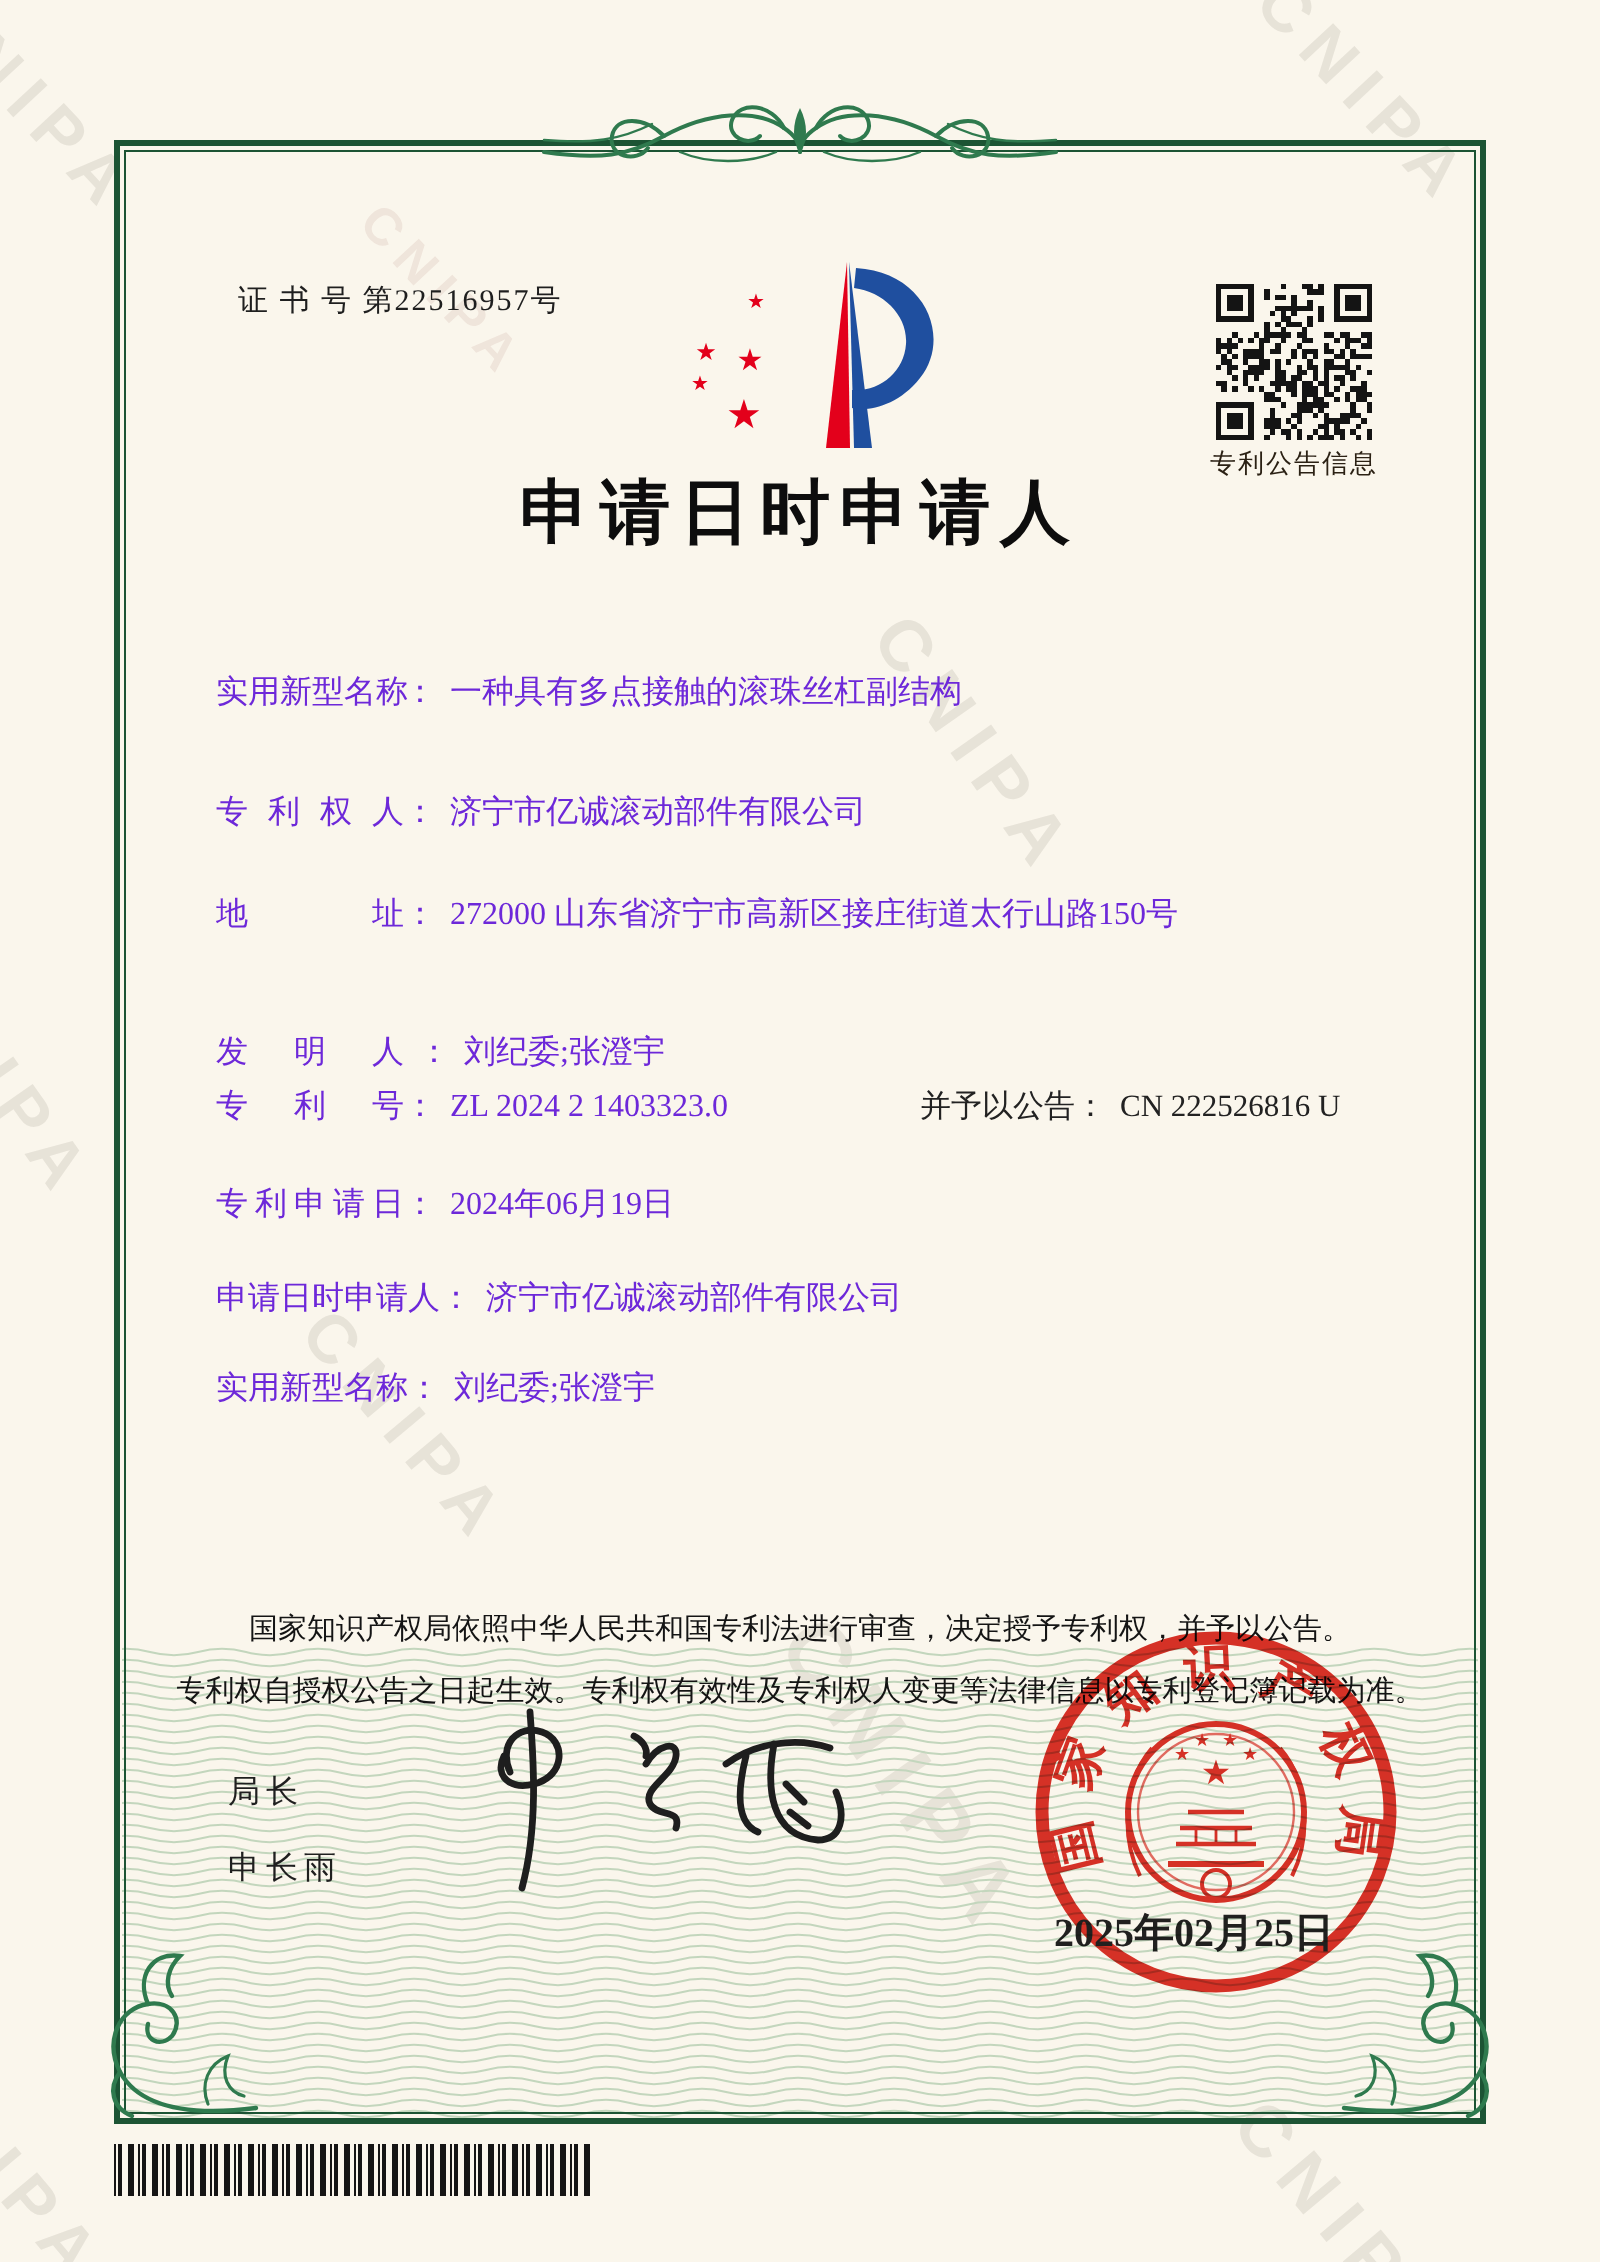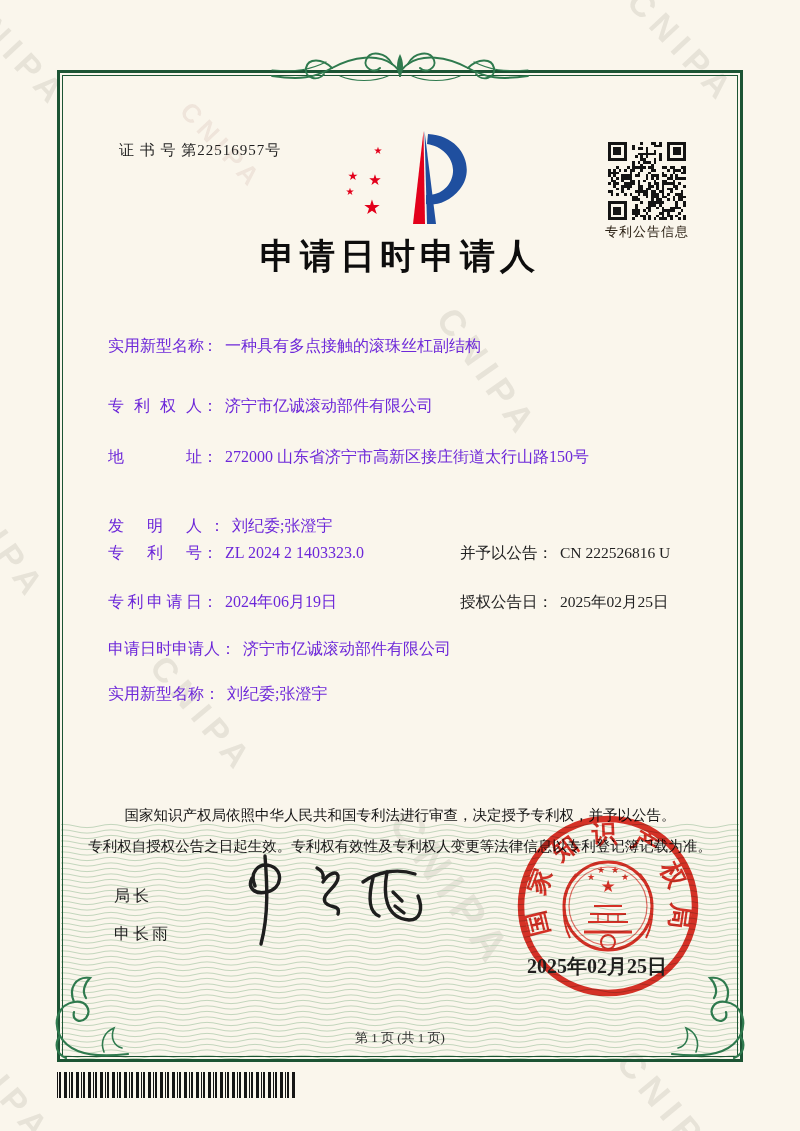--- a/index.html
+++ b/index.html
@@ -456,23 +456,20 @@
   </div>
   <div class="row" style="top:543px;">
     <span class="lbl">专利号</span><span class="colon">：</span><span>ZL 2024 2 1403323.0</span>
   </div>
   <div class="rcol" style="top:543px;">
     <span>并予以公告</span><span class="colon">：</span><span>CN 222526816 U</span>
   </div>
   <div class="row" style="top:592px;">
     <span class="lbl">专利申请日</span><span class="colon">：</span><span>2024年06月19日</span>
   </div>
-  <div class="rcol" style="top:592px;">
-    <span>授权公告日</span><span class="colon">：</span><span>2025年02月25日</span>
-  </div>
   <div class="row" style="top:639px;">
     <span>申请日时申请人</span><span class="colon">：</span><span>济宁市亿诚滚动部件有限公司</span>
   </div>
   <div class="row" style="top:684px;">
     <span>实用新型名称</span><span class="colon">：</span><span>刘纪委;张澄宇</span>
   </div>
 
   <div class="abs statement">
     <div>国家知识产权局依照中华人民共和国专利法进行审查，决定授予专利权，并予以公告。</div>
     <div>专利权自授权公告之日起生效。专利权有效性及专利权人变更等法律信息以专利登记簿记载为准。</div>
@@ -514,17 +511,16 @@
         <path d="M72,122 h48" stroke-width="3"></path>
         <path d="M86,104 v8 M96,104 v8 M106,104 v8" stroke-width="1.4"></path>
         <path d="M58,128 C48,108 50,80 64,64" stroke-width="2"></path>
         <path d="M134,128 C144,108 142,80 128,64" stroke-width="2"></path>
         <circle cx="96" cy="132" r="7" stroke-width="2"></circle>
       </g>
     </g>
     <text x="85" y="163" font-size="20" font-weight="bold" fill="#151515" text-anchor="middle">2025年02月25日</text>
   </svg>
 
-  <div class="abs footer">第 1 页 (共 1 页)</div>
 
   <div id="barcode" class="barcode"><i style="width: 1px; margin-right: 1px;"></i><i style="width: 2px; margin-right: 3px;"></i><i style="width: 3px; margin-right: 2px;"></i><i style="width: 1px; margin-right: 1px;"></i><i style="width: 2px; margin-right: 3px;"></i><i style="width: 3px; margin-right: 2px;"></i><i style="width: 1px; margin-right: 1px;"></i><i style="width: 2px; margin-right: 3px;"></i><i style="width: 3px; margin-right: 2px;"></i><i style="width: 1px; margin-right: 1px;"></i><i style="width: 2px; margin-right: 3px;"></i><i style="width: 3px; margin-right: 2px;"></i><i style="width: 1px; margin-right: 1px;"></i><i style="width: 2px; margin-right: 3px;"></i><i style="width: 3px; margin-right: 2px;"></i><i style="width: 1px; margin-right: 1px;"></i><i style="width: 2px; margin-right: 3px;"></i><i style="width: 3px; margin-right: 2px;"></i><i style="width: 1px; margin-right: 1px;"></i><i style="width: 2px; margin-right: 3px;"></i><i style="width: 3px; margin-right: 2px;"></i><i style="width: 1px; margin-right: 1px;"></i><i style="width: 2px; margin-right: 3px;"></i><i style="width: 3px; margin-right: 2px;"></i><i style="width: 1px; margin-right: 1px;"></i><i style="width: 2px; margin-right: 3px;"></i><i style="width: 3px; margin-right: 2px;"></i><i style="width: 1px; margin-right: 1px;"></i><i style="width: 2px; margin-right: 3px;"></i><i style="width: 3px; margin-right: 2px;"></i><i style="width: 1px; margin-right: 1px;"></i><i style="width: 2px; margin-right: 3px;"></i><i style="width: 3px; margin-right: 2px;"></i><i style="width: 1px; margin-right: 1px;"></i><i style="width: 2px; margin-right: 3px;"></i><i style="width: 3px; margin-right: 2px;"></i><i style="width: 1px; margin-right: 1px;"></i><i style="width: 2px; margin-right: 3px;"></i><i style="width: 3px; margin-right: 2px;"></i><i style="width: 1px; margin-right: 1px;"></i><i style="width: 2px; margin-right: 3px;"></i><i style="width: 3px; margin-right: 2px;"></i><i style="width: 1px; margin-right: 1px;"></i><i style="width: 2px; margin-right: 3px;"></i><i style="width: 3px; margin-right: 2px;"></i><i style="width: 1px; margin-right: 1px;"></i><i style="width: 2px; margin-right: 3px;"></i><i style="width: 3px; margin-right: 2px;"></i><i style="width: 1px; margin-right: 1px;"></i><i style="width: 2px; margin-right: 3px;"></i><i style="width: 3px; margin-right: 2px;"></i><i style="width: 1px; margin-right: 1px;"></i><i style="width: 2px; margin-right: 3px;"></i><i style="width: 3px; margin-right: 2px;"></i><i style="width: 1px; margin-right: 1px;"></i><i style="width: 2px; margin-right: 3px;"></i><i style="width: 3px; margin-right: 2px;"></i><i style="width: 1px; margin-right: 1px;"></i><i style="width: 2px; margin-right: 3px;"></i><i style="width: 3px; margin-right: 2px;"></i></div>
 
 </div>
 
 </body></html>

